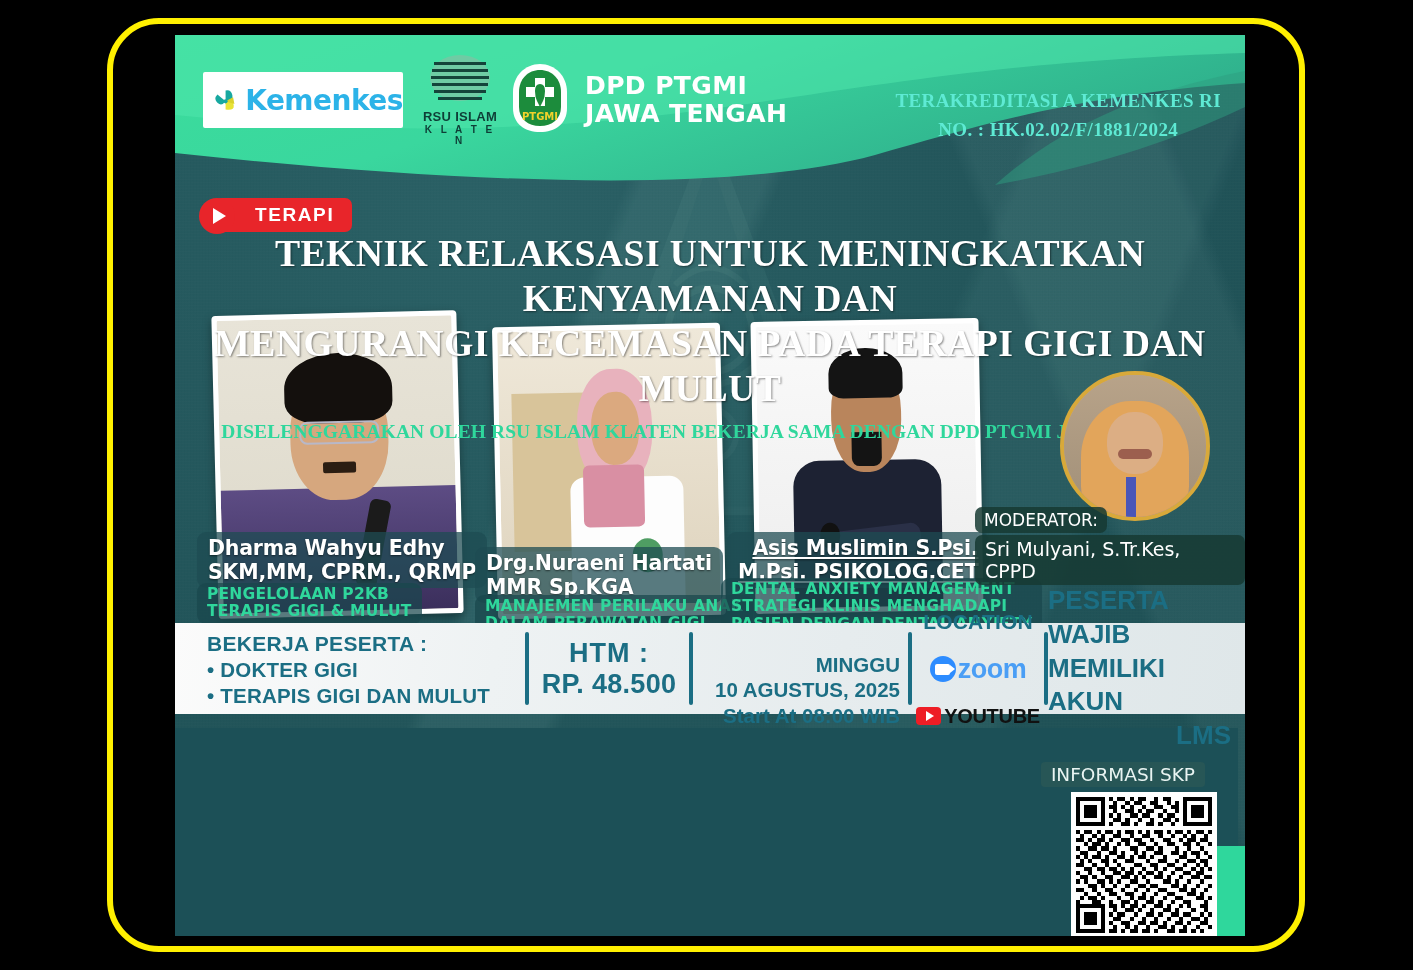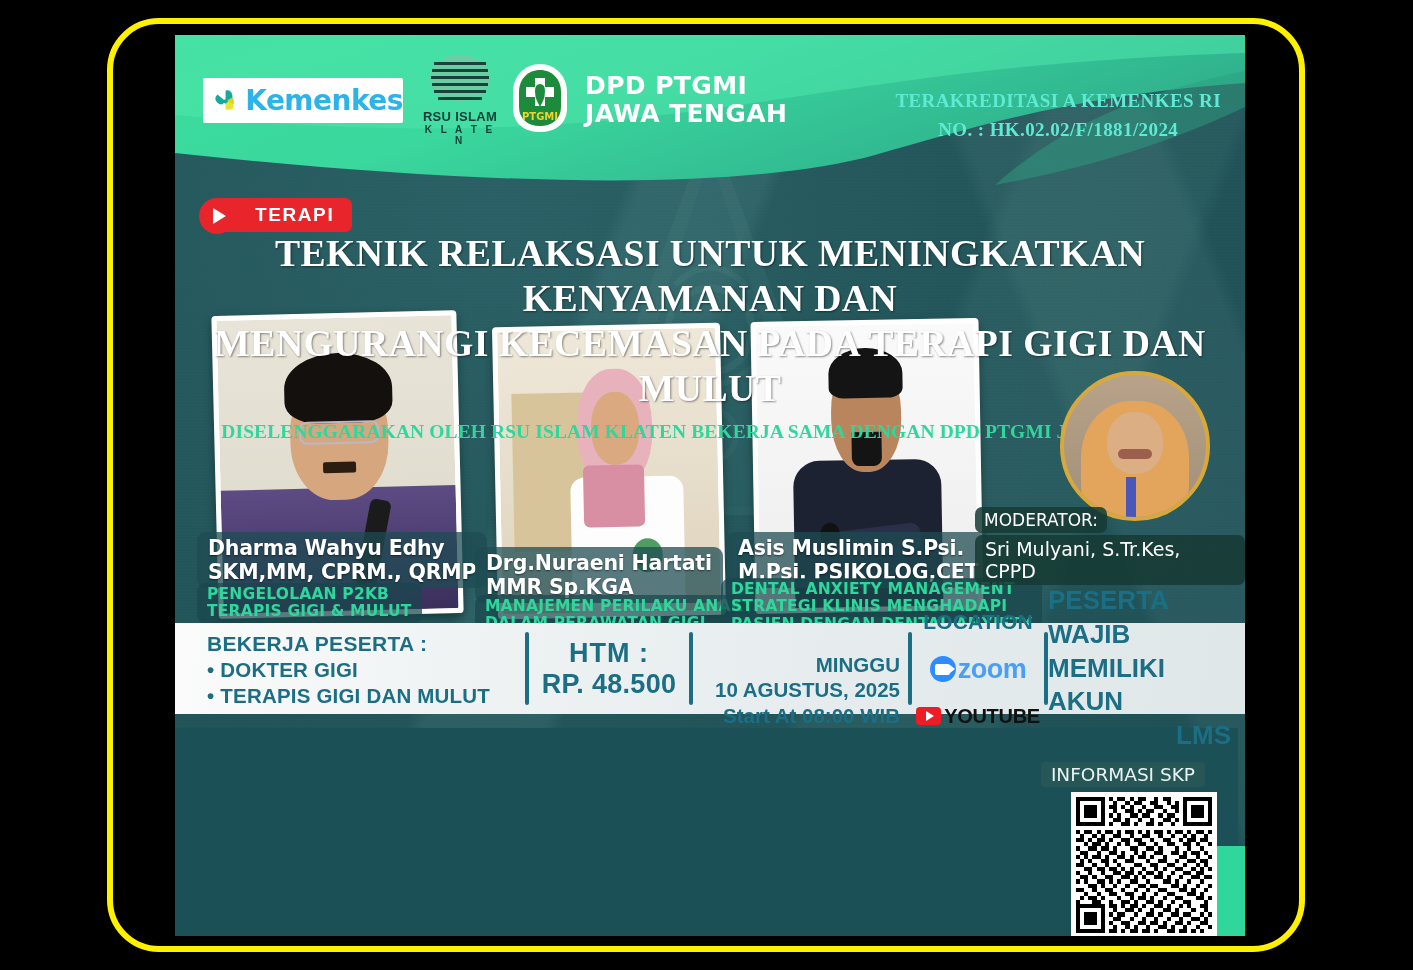--- a/index.html
+++ b/index.html
@@ -49,21 +49,21 @@
   
   .head-wave{
     position:absolute; left:0; top:0; width:1070px; height:190px; overflow:hidden;
   }
 
   .header-row{
     position:absolute; left:0; top:0; width:1070px; height:130px;
     display:flex; align-items:center; z-index:6;
   }
   .logo-kemenkes{
-    margin-left:28px; width:200px; height:45px; background:#fff; border-radius:2px;
+    margin-left:28px; width:200px; height:56px; background:#fff; border-radius:2px;
     display:flex; align-items:center; gap:6px; padding-left:9px;
   }
   .km-text{ font-size:28px; font-weight:bold; color:#2CB3E8; letter-spacing:-.5px; font-family:"DejaVu Sans", sans-serif;}
   .logo-rsu{ margin-left:16px; width:82px; text-align:center; }
   .rsu-name{ font-size:13px; font-weight:bold; color:#0E3E36; letter-spacing:.3px; line-height:1.05; }
   .rsu-sub{ font-size:10px; font-weight:bold; color:#0E3E36; letter-spacing:3px; }
   .logo-ptgmi{ margin-left:10px; width:62px; }
   .ptgmi-text{
     margin-left:12px; color:#fff; font-weight:bold; font-size:25px; line-height:1.12;
     letter-spacing:.4px; font-family:"DejaVu Sans", sans-serif;
@@ -128,21 +128,21 @@
     position:absolute; z-index:12; color:#2FD79C; font-weight:bold;
     font-family:"DejaVu Sans", sans-serif;
     background:rgba(25,70,76,.72); border-radius:9px; padding:3px 10px;
     font-size:15.5px; line-height:1.12; letter-spacing:.2px;
   }
 
   #np1{ left:22px; top:497px; }
   #tp1{ left:22px; top:548px; }
   #np2{ left:300px; top:512px; }
   #tp2{ left:300px; top:560px; }
-  #np3{ left:552px; top:497px; text-align:left;}
+  #np3{ left:552px; top:497px; text-align:right;text-decoration:underline;}
   #tp3{ left:546px; top:543px; }
 
   
   #mod-circle{
     position:absolute; left:885px; top:336px; width:150px; height:150px; border-radius:50%;
     border:4px solid #D8A93A; overflow:hidden; z-index:11; background:#c7a27e;
   }
   #mod-label{
     position:absolute; left:800px; top:472px; z-index:13;
     background:rgba(22,58,50,.85); color:#fff; font-size:17px; padding:3px 9px; border-radius:7px;

